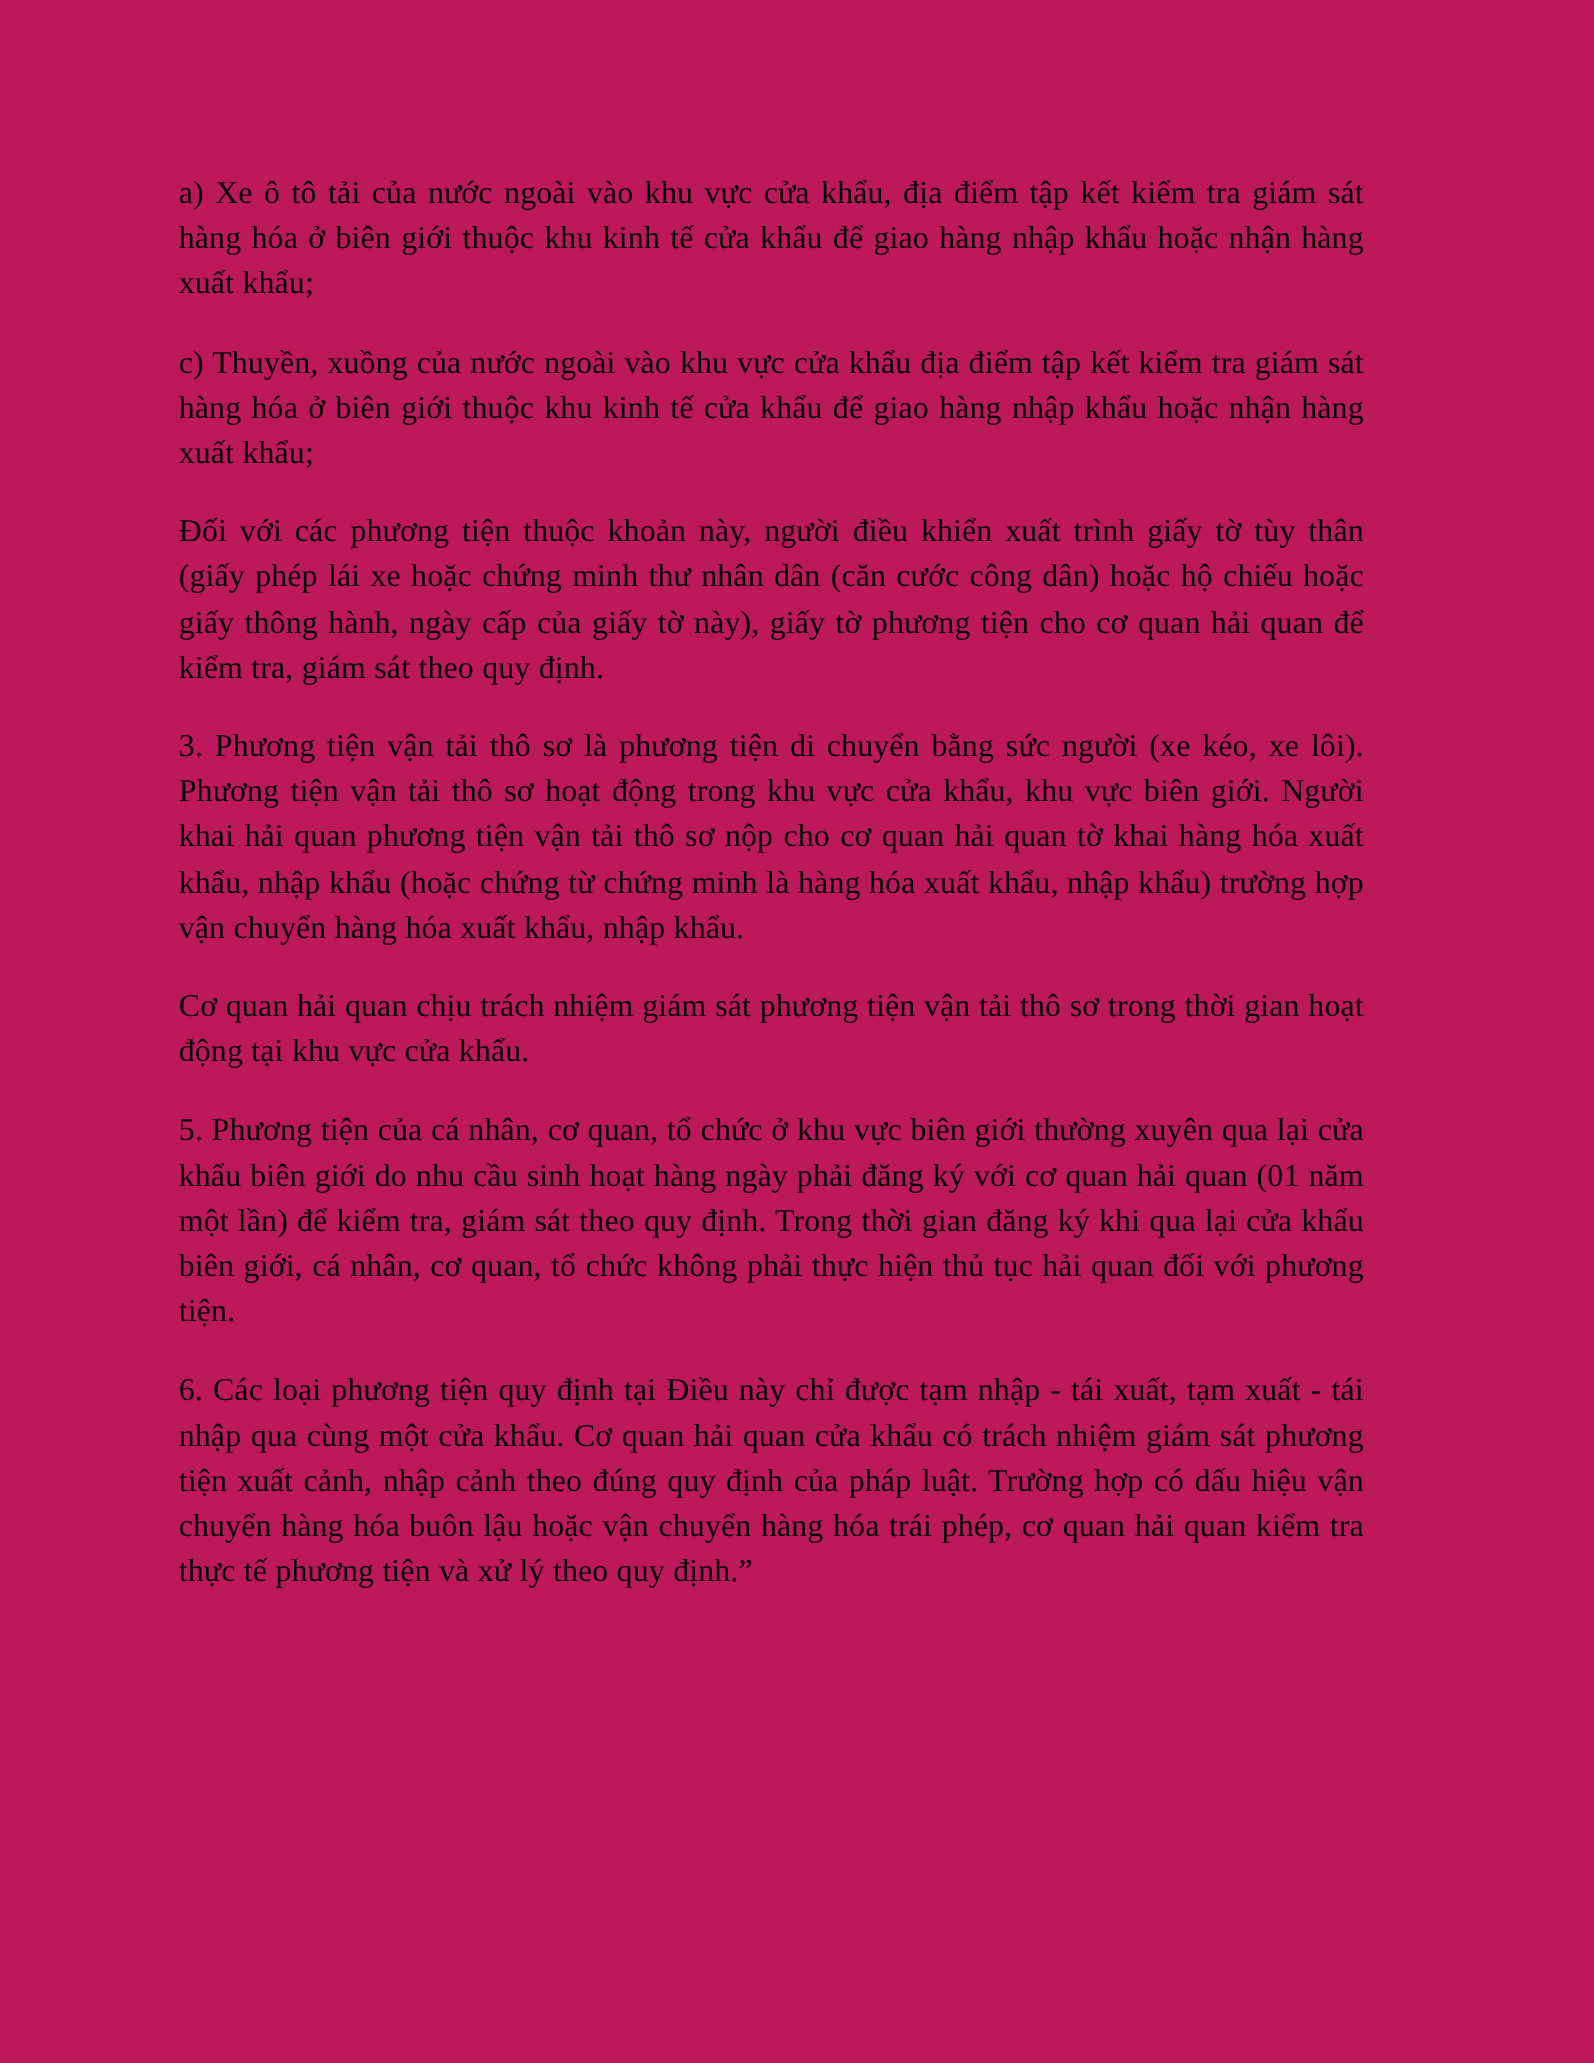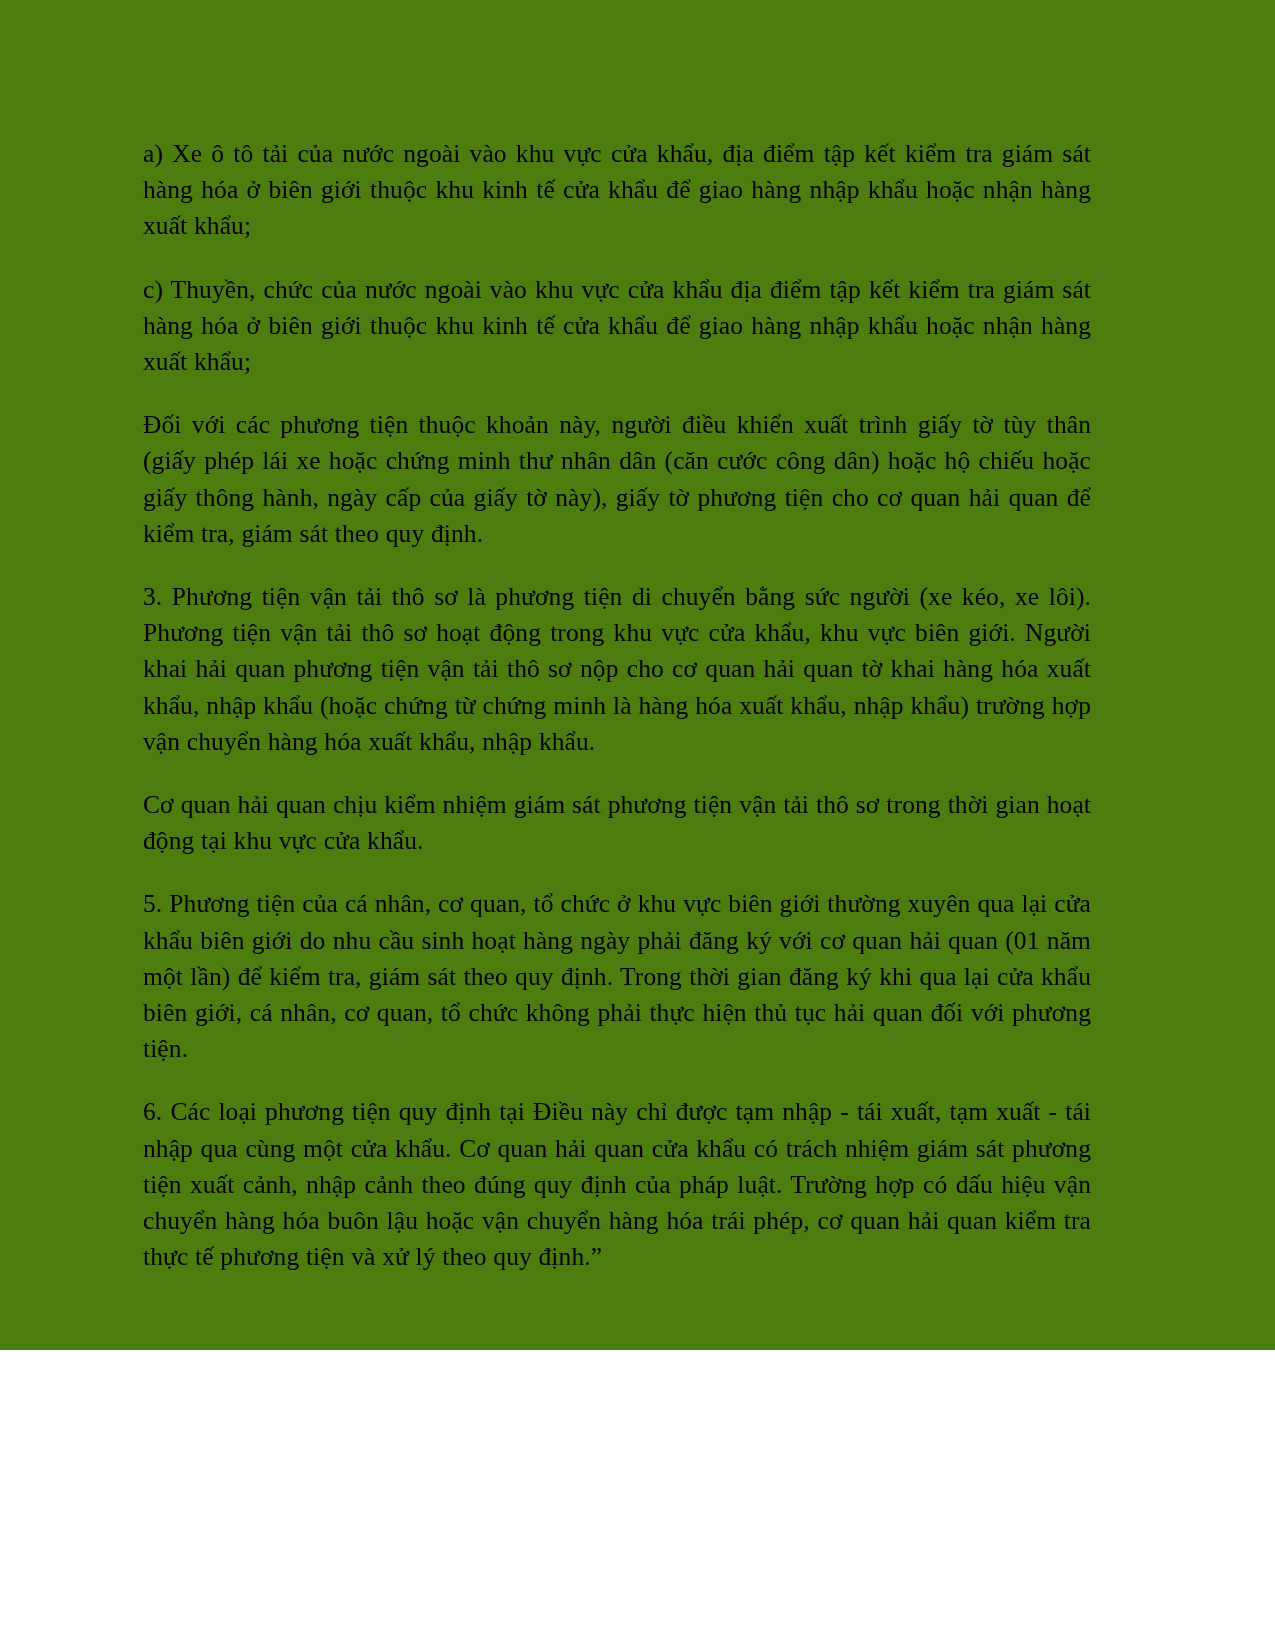--- a/index.html
+++ b/index.html
@@ -10,23 +10,23 @@
   }
 
   body {
     font-family: "Liberation Serif", "DejaVu Serif", serif;
     color: #000000;
   }
 
   .page {
     position: relative;
     width: 1275px;
-    height: 1350px;
+    height: 1650px;
     margin: 0 auto;
-    background: #4d7c0f;
+    background: #be185d;
     box-sizing: border-box;
     overflow: hidden;
     text-decoration: underline;
   }
 
   .content {
     position: absolute;
     left: 143px;
     top: 136px;
     width: 948px;
@@ -51,28 +51,28 @@
 </style>
 </head>
 <body>
 
 <div class="page">
   <div class="content">
 
     <p class="para">a) Xe ô tô tải của nước ngoài vào khu vực cửa khẩu, địa điểm tập kết kiểm tra giám sát hàng hóa ở biên giới thuộc khu kinh tế cửa khẩu để giao hàng nhập khẩu hoặc nhận hàng xuất khẩu;</p>
 
 
-    <p class="para">c) Thuyền, chức của nước ngoài vào khu vực cửa khẩu địa điểm tập kết kiểm tra giám sát hàng hóa ở biên giới thuộc khu kinh tế cửa khẩu để giao hàng nhập khẩu hoặc nhận hàng xuất khẩu;</p>
+    <p class="para">c) Thuyền, xuồng của nước ngoài vào khu vực cửa khẩu địa điểm tập kết kiểm tra giám sát hàng hóa ở biên giới thuộc khu kinh tế cửa khẩu để giao hàng nhập khẩu hoặc nhận hàng xuất khẩu;</p>
 
 
 
     <p class="para">Đối với các phương tiện thuộc khoản này, người điều khiển xuất trình giấy tờ tùy thân (giấy phép lái xe hoặc chứng minh thư nhân dân (căn cước công dân) hoặc hộ chiếu hoặc giấy thông hành, ngày cấp của giấy tờ này), giấy tờ phương tiện cho cơ quan hải quan để kiểm tra, giám sát theo quy định.</p>
 
     <p class="para">3. Phương tiện vận tải thô sơ là phương tiện di chuyển bằng sức người (xe kéo, xe lôi). Phương tiện vận tải thô sơ hoạt động trong khu vực cửa khẩu, khu vực biên giới. Người khai hải quan phương tiện vận tải thô sơ nộp cho cơ quan hải quan tờ khai hàng hóa xuất khẩu, nhập khẩu (hoặc chứng từ chứng minh là hàng hóa xuất khẩu, nhập khẩu) trường hợp vận chuyển hàng hóa xuất khẩu, nhập khẩu.</p>
 
-    <p class="para">Cơ quan hải quan chịu kiểm nhiệm giám sát phương tiện vận tải thô sơ trong thời gian hoạt động tại khu vực cửa khẩu.</p>
+    <p class="para">Cơ quan hải quan chịu trách nhiệm giám sát phương tiện vận tải thô sơ trong thời gian hoạt động tại khu vực cửa khẩu.</p>
 
     <p class="para">5. Phương tiện của cá nhân, cơ quan, tổ chức ở khu vực biên giới thường xuyên qua lại cửa khẩu biên giới do nhu cầu sinh hoạt hàng ngày phải đăng ký với cơ quan hải quan (01 năm một lần) để kiểm tra, giám sát theo quy định. Trong thời gian đăng ký khi qua lại cửa khẩu biên giới, cá nhân, cơ quan, tổ chức không phải thực hiện thủ tục hải quan đối với phương tiện.</p>
 
     <p class="para">6. Các loại phương tiện quy định tại Điều này chỉ được tạm nhập - tái xuất, tạm xuất - tái nhập qua cùng một cửa khẩu. Cơ quan hải quan cửa khẩu có trách nhiệm giám sát phương tiện xuất cảnh, nhập cảnh theo đúng quy định của pháp luật. Trường hợp có dấu hiệu vận chuyển hàng hóa buôn lậu hoặc vận chuyển hàng hóa trái phép, cơ quan hải quan kiểm tra thực tế phương tiện và xử lý theo quy định.”</p>
 
   </div>
 </div>
 
 </body></html>

